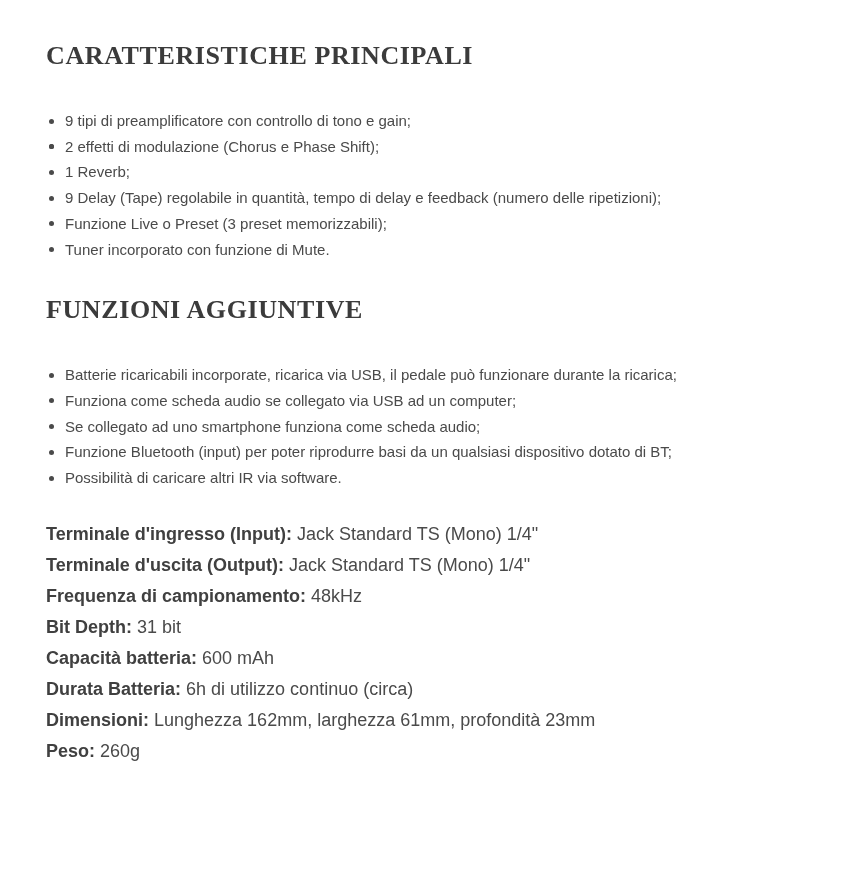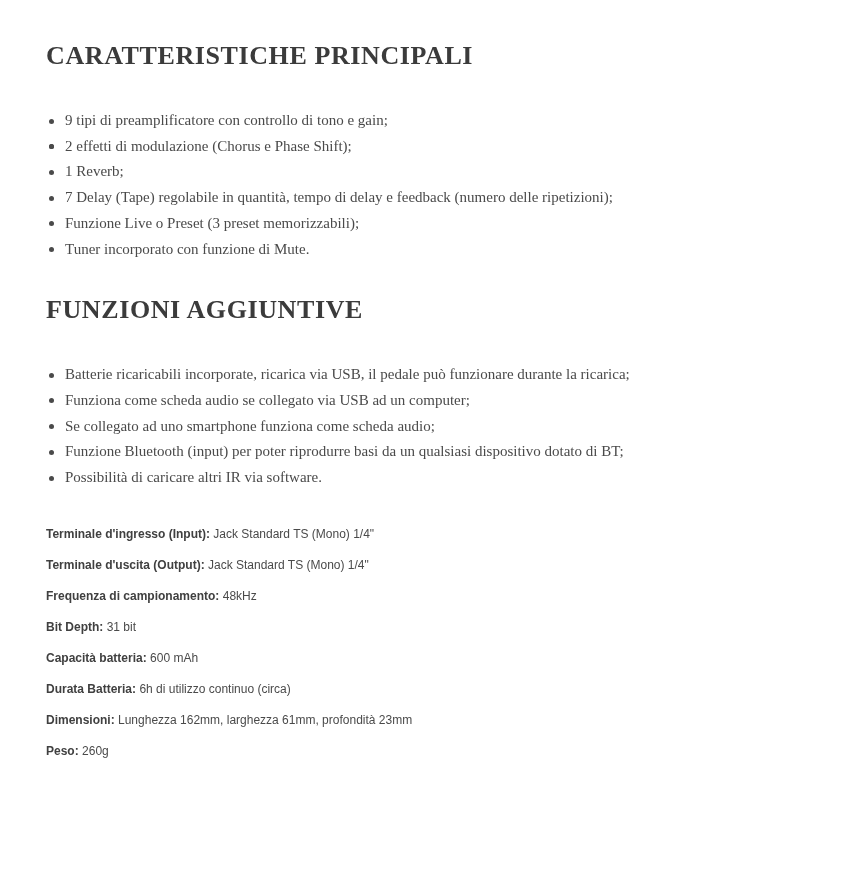--- a/index.html
+++ b/index.html
@@ -24,42 +24,41 @@
     line-height: 32px;
     font-weight: bold;
     letter-spacing: 0.6px;
     color: #3b3b3b;
     font-family: Liberation Serif, serif;
   }
   ul.feature-list {
     margin: 0;
     padding: 0;
     list-style: none;
-    font-family: Liberation Serif, serif;
   }
   .feature-item {
     position: relative;
     padding-left: 19px;
     font-size: 15px;
     line-height: 25.7px;
     color: #4a4a4a;
   }
   .bullet {
     position: absolute;
     left: 3px;
     top: 10.5px;
     width: 5px;
     height: 5px;
     border-radius: 50%;
     background: #4a4a4a;
   }
   .spec-list { margin: 0; }
   .spec-row {
     margin: 1px 0 8px 0;
-    font-size: 12px;
+    font-size: 18px;
     line-height: 23px;
     color: #4a4a4a;
   }
   .spec-label {
     font-weight: bold;
     color: #404040;
   }
   .spec-value { color: #4a4a4a; }
 </style>
 </head>
@@ -80,21 +79,21 @@
       <li class="feature-item">
         <span class="bullet"></span>
         <span>2 effetti di modulazione (Chorus e Phase Shift);</span>
       </li>
       <li class="feature-item">
         <span class="bullet"></span>
         <span>1 Reverb;</span>
       </li>
       <li class="feature-item">
         <span class="bullet"></span>
-        <span>7 Delay (Tape) regolabile in quantità, tempo di delay e feedback (numero delle ripetizioni);</span>
+        <span>9 Delay (Tape) regolabile in quantità, tempo di delay e feedback (numero delle ripetizioni);</span>
       </li>
       <li class="feature-item">
         <span class="bullet"></span>
         <span>Funzione Live o Preset (3 preset memorizzabili);</span>
       </li>
       <li class="feature-item">
         <span class="bullet"></span>
         <span>Tuner incorporato con funzione di Mute.</span>
       </li>
     </ul>

